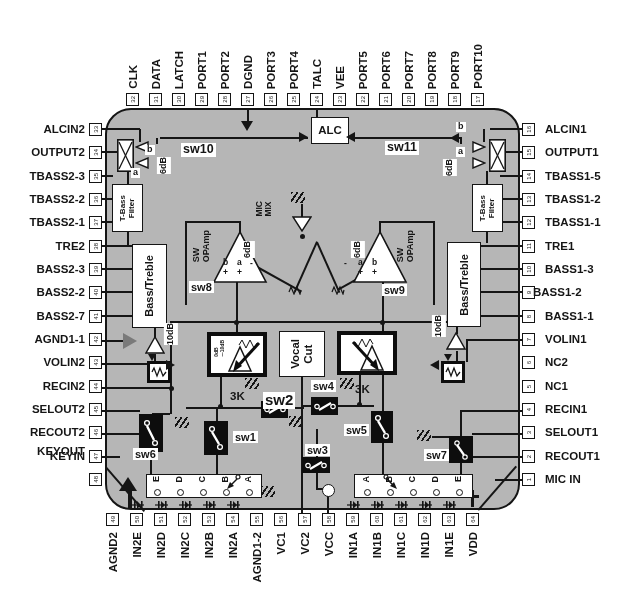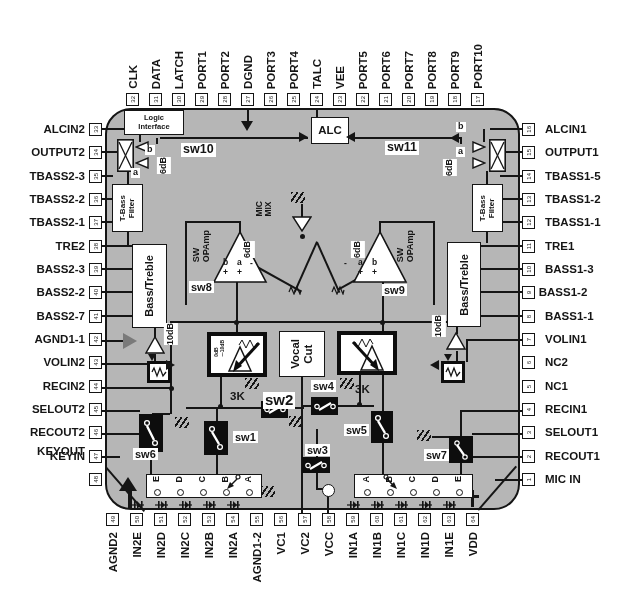--- a/index.html
+++ b/index.html
@@ -128,22 +128,20 @@
       <div class="wire" style="left: 465px; top: 495px; width: 14px; height: 3px;"></div>
       <div class="wire" style="left: 128px; top: 491px; width: 4px; height: 18px;"></div>
       <div class="wire diag" style="left: 107px; top: 467px; width: 58px; height: 2px; transform: rotate(49deg);"></div>
       <div class="wire diag" style="left: 517px; top: 467px; width: 58px; height: 2px; transform: rotate(131deg);"></div>
       <div class="wire diag" style="left: 318px; top: 242px; width: 55px; height: 2px; transform: rotate(114deg);"></div>
       <div class="wire diag" style="left: 318px; top: 242px; width: 55px; height: 2px; transform: rotate(66deg);"></div>
       <div class="wire diag" style="left: 252px; top: 263px; width: 57px; height: 2px; transform: rotate(29deg);"></div>
       <div class="wire diag" style="left: 388px; top: 263px; width: 57px; height: 2px; transform: rotate(151deg);"></div>
     </div>
 
-  <div class="blk pre" style="left:124px;top:110px;width:60px;height:25px;font-size:7.5px">Logic
-Interface</div>
   <div class="blk" style="left:311px;top:117px;width:38px;height:27px;font-size:11.5px">ALC</div>
 
   <div class="blk" style="left:112px;top:184px;width:31px;height:48px">
     <span class="vtext pre" style="font-size:8px">T-Bass
 Filter</span>
   </div>
   <div class="blk" style="left:472px;top:184px;width:31px;height:48px">
     <span class="vtext pre" style="font-size:8px">T-Bass
 Filter</span>
   </div>
@@ -624,21 +622,21 @@
         <span class="vtext pnum">11</span>
       </div>
       <div class="plabel" style="left: 545px; top: 239px; width: 78px;">TRE1</div>
       <div class="pinbox" style="left: 522px; top: 263px;">
         <span class="vtext pnum">10</span>
       </div>
       <div class="plabel" style="left: 545px; top: 262px; width: 78px;">BASS1-3</div>
       <div class="pinbox" style="left: 522px; top: 286px;">
         <span class="vtext pnum">9</span>
       </div>
-      <div class="plabel" style="left: 533px; top: 285px; width: 60px; text-align: center;">BASS1-2</div>
+      <div class="plabel" style="left: 533px; top: 285px; width: 60px;">BASS1-2</div>
       <div class="pinbox" style="left: 522px; top: 310px;">
         <span class="vtext pnum">8</span>
       </div>
       <div class="plabel" style="left: 545px; top: 309px; width: 78px;">BASS1-1</div>
       <div class="pinbox" style="left: 522px; top: 333px;">
         <span class="vtext pnum">7</span>
       </div>
       <div class="plabel" style="left: 545px; top: 332px; width: 78px;">VOLIN1</div>
       <div class="pinbox" style="left: 522px; top: 356px;">
         <span class="vtext pnum">6</span>

